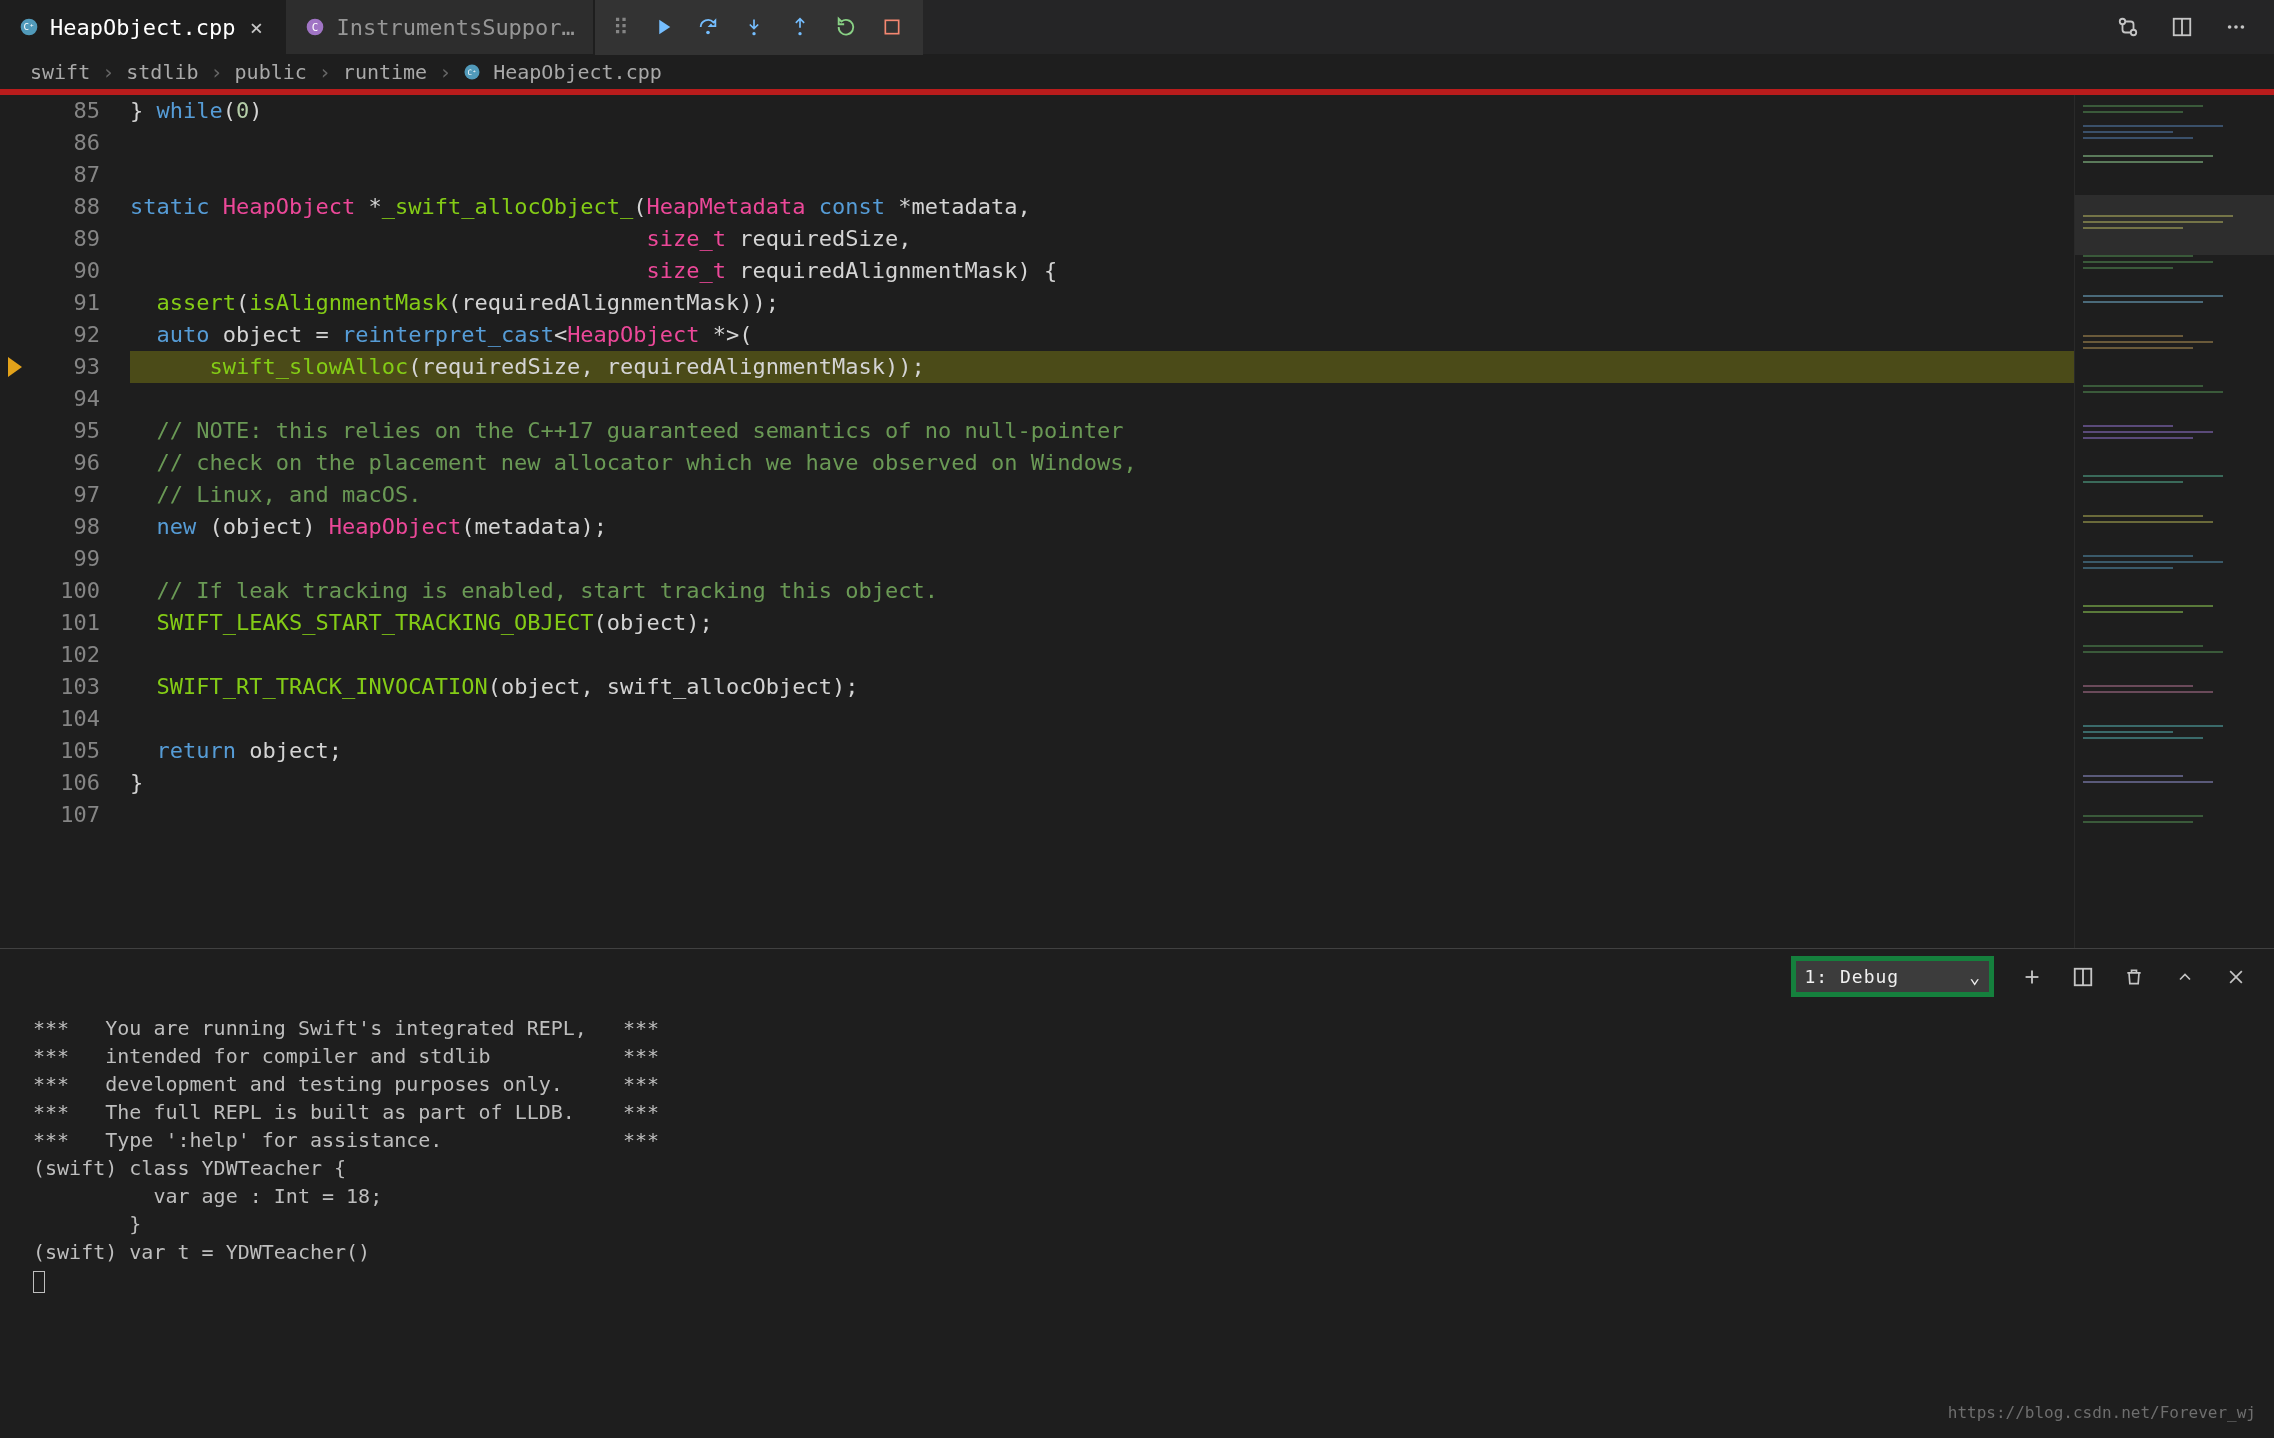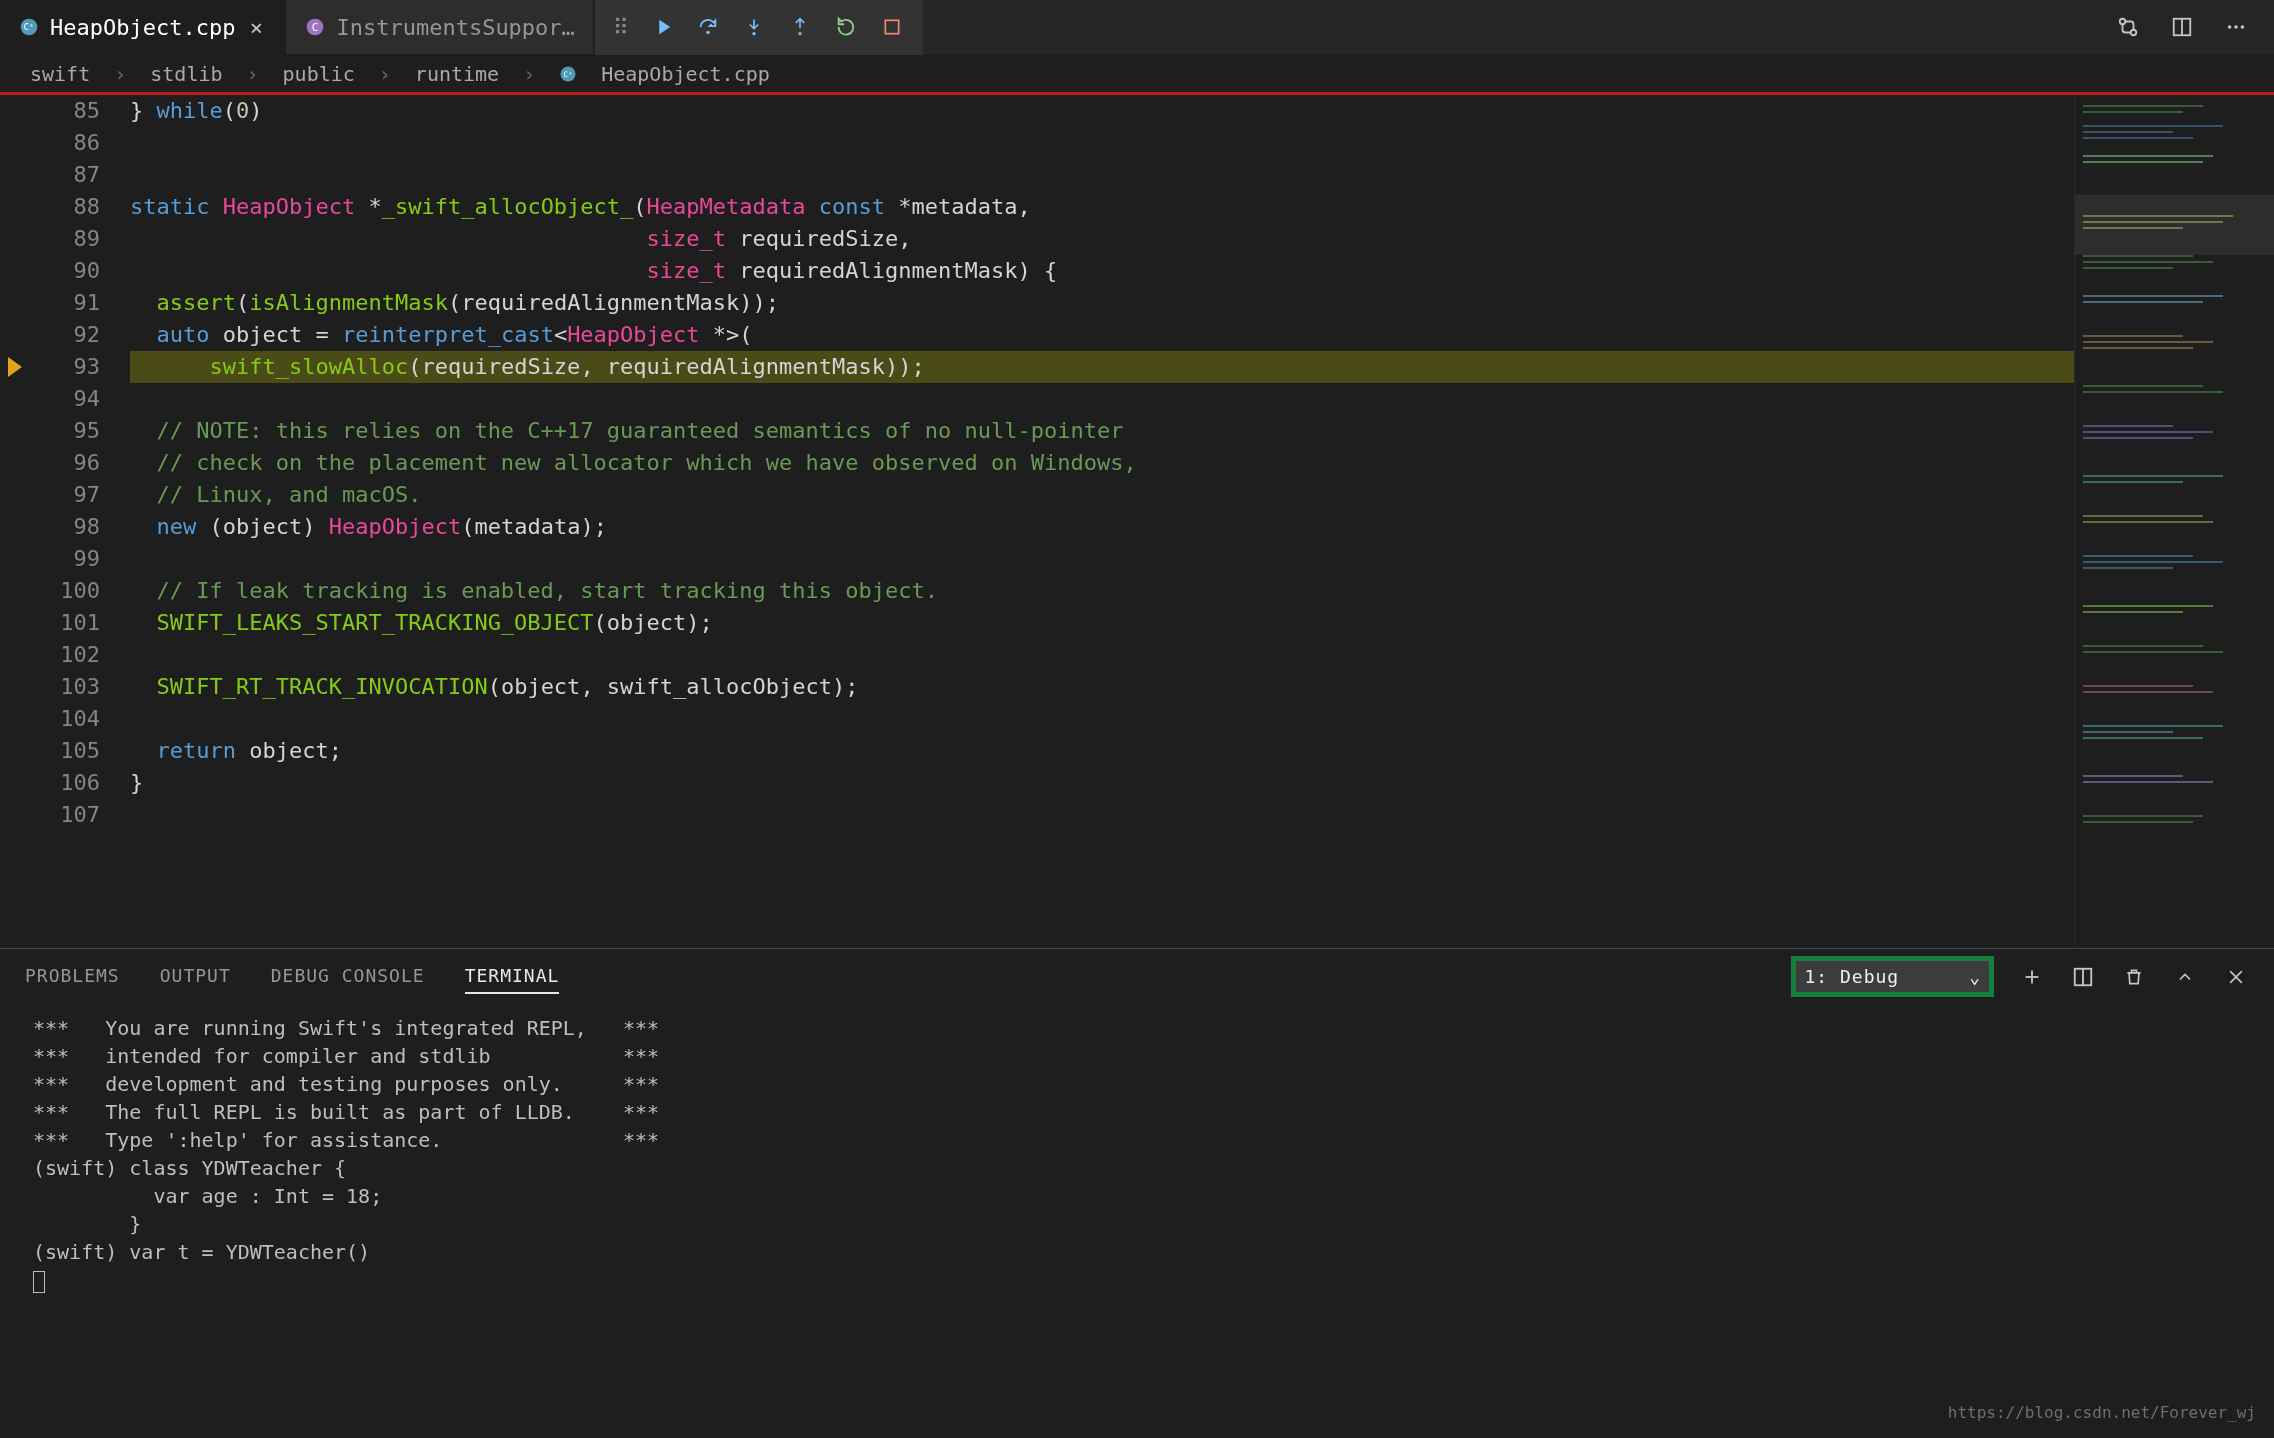--- a/index.html
+++ b/index.html
@@ -11,21 +11,21 @@
 .tab .langicon { width:22px; height:22px; display:flex; align-items:center; justify-content:center; }
 .tab .close { width:22px; text-align:center; color:#c5c5c5; }
 
 .debugbar { display:flex; align-items:center; gap:20px; height:55px; padding:0 18px; background:#333333; border-left:1px solid #1e1e1e; }
 .debugbar .handle { color:#858585; }
 .debugbar .btn { width:26px; height:26px; display:flex; align-items:center; justify-content:center; }
 
 .rightbar { margin-left:auto; display:flex; align-items:center; gap:28px; padding:0 25px; height:55px; }
 .rightbar .btn { width:26px; height:26px; display:flex; align-items:center; justify-content:center; color:#c5c5c5; }
 
-.breadcrumb { display:flex; align-items:center; gap:24px; height:40px; padding:0 30px; font-size:20px; color:#a9a9a9; background:#1e1e1e; border-bottom:3px solid #b91c1c; }
+.breadcrumb { display:flex; align-items:center; gap:12px; height:40px; padding:0 30px; font-size:20px; color:#a9a9a9; background:#1e1e1e; border-bottom:6px solid #b91c1c; }
 .breadcrumb .sep { color:#666; }
 
 .editor { position:relative; display:flex; height:calc(100% - 55px - 40px - 490px); background:#1e1e1e; }
 .gutter { width:90px; text-align:right; padding:0 20px 0 0; color:#858585; font-size:22px; line-height:32px; user-select:none; }
 .gutter .ln { height:32px; }
 .breakpoint-gutter { width:30px; }
 .breakpoint-gutter .bp { height:32px; display:flex; align-items:center; justify-content:center; }
 .bp-marker { width:0; height:0; border-top:10px solid transparent; border-bottom:10px solid transparent; border-left:14px solid #e3a21a; }
 
 .code { flex:1; font-size:22px; line-height:32px; white-space:pre; overflow:hidden; padding-left:10px; }
@@ -298,26 +298,20 @@
       <g fill="#3a5a3a">
           <rect x="8" y="720" width="120" height="2"></rect>
           <rect x="8" y="726" width="110" height="2"></rect>
         </g>
     </svg>
   </div>
 </div>
 
 <div class="panel">
   <div class="panel-tabs">
-    <div id="ptabs" style="display:flex;gap:40px;">
-        <div class="ptab">PROBLEMS</div>
-        <div class="ptab">OUTPUT</div>
-        <div class="ptab">DEBUG CONSOLE</div>
-        <div class="ptab active">TERMINAL</div>
-      </div>
     <div class="right">
       <div class="select">
         <span>1: Debug</span>
         <span>⌄</span>
       </div>
       <span class="ibtn">
         <svg width="22" height="22" viewBox="0 0 24 24" stroke="#c5c5c5" stroke-width="2">
             <line x1="12" y1="5" x2="12" y2="19"></line>
             <line x1="5" y1="12" x2="19" y2="12"></line>
           </svg>

